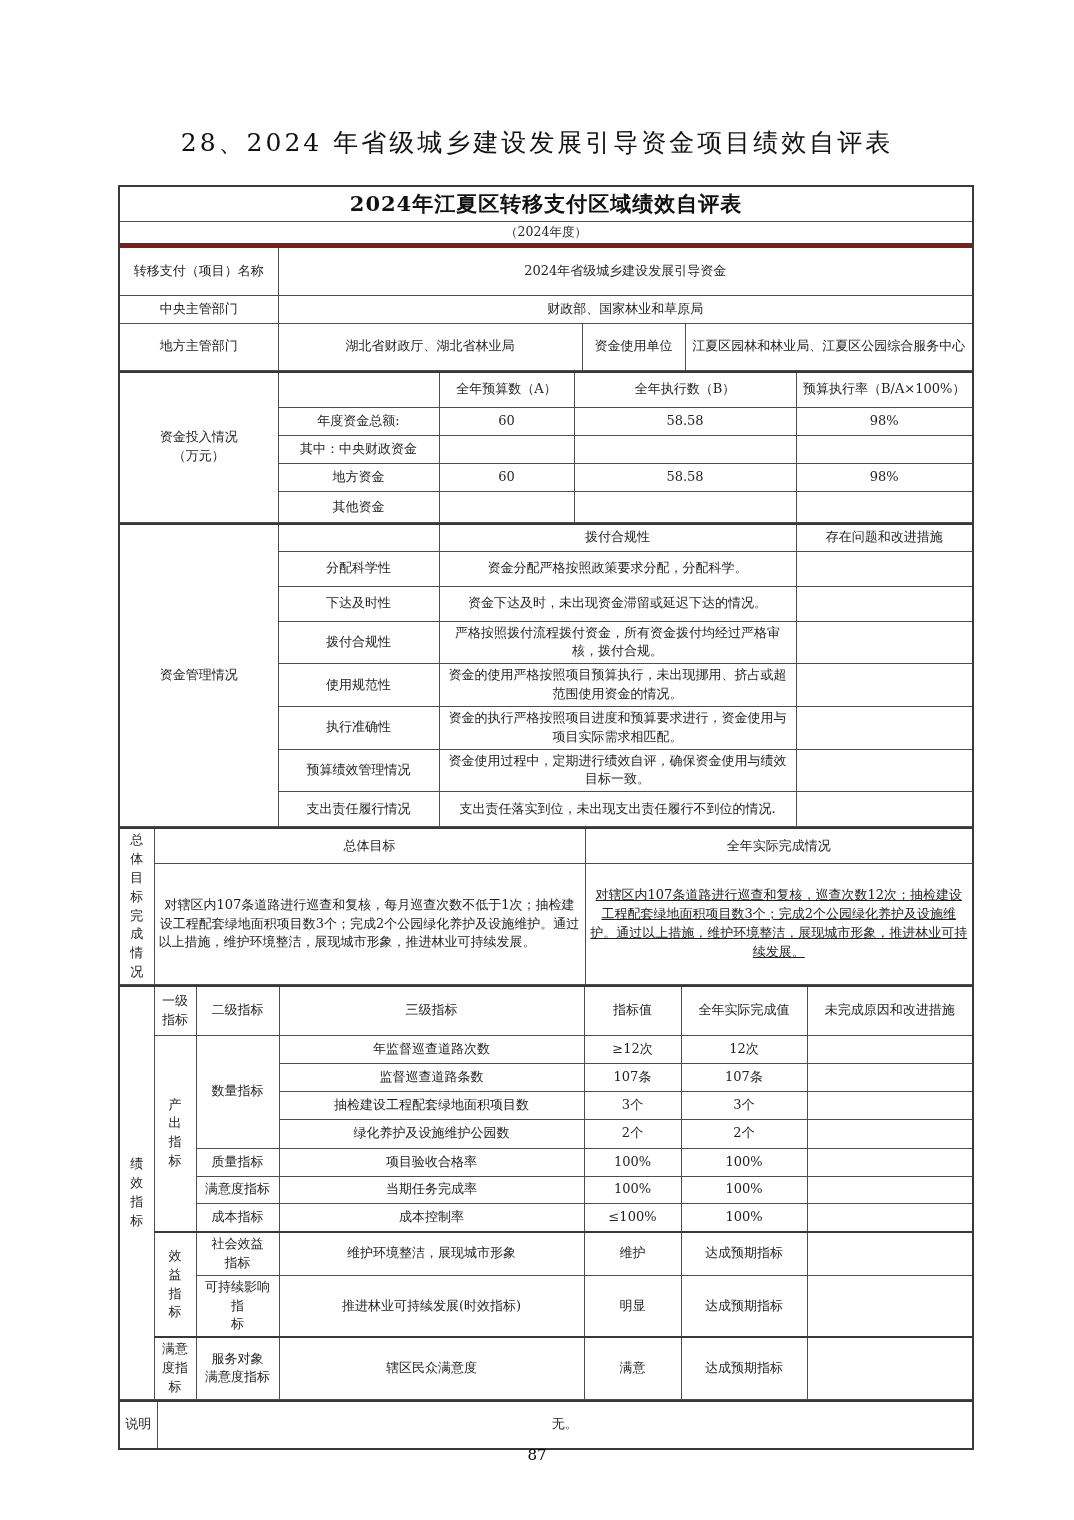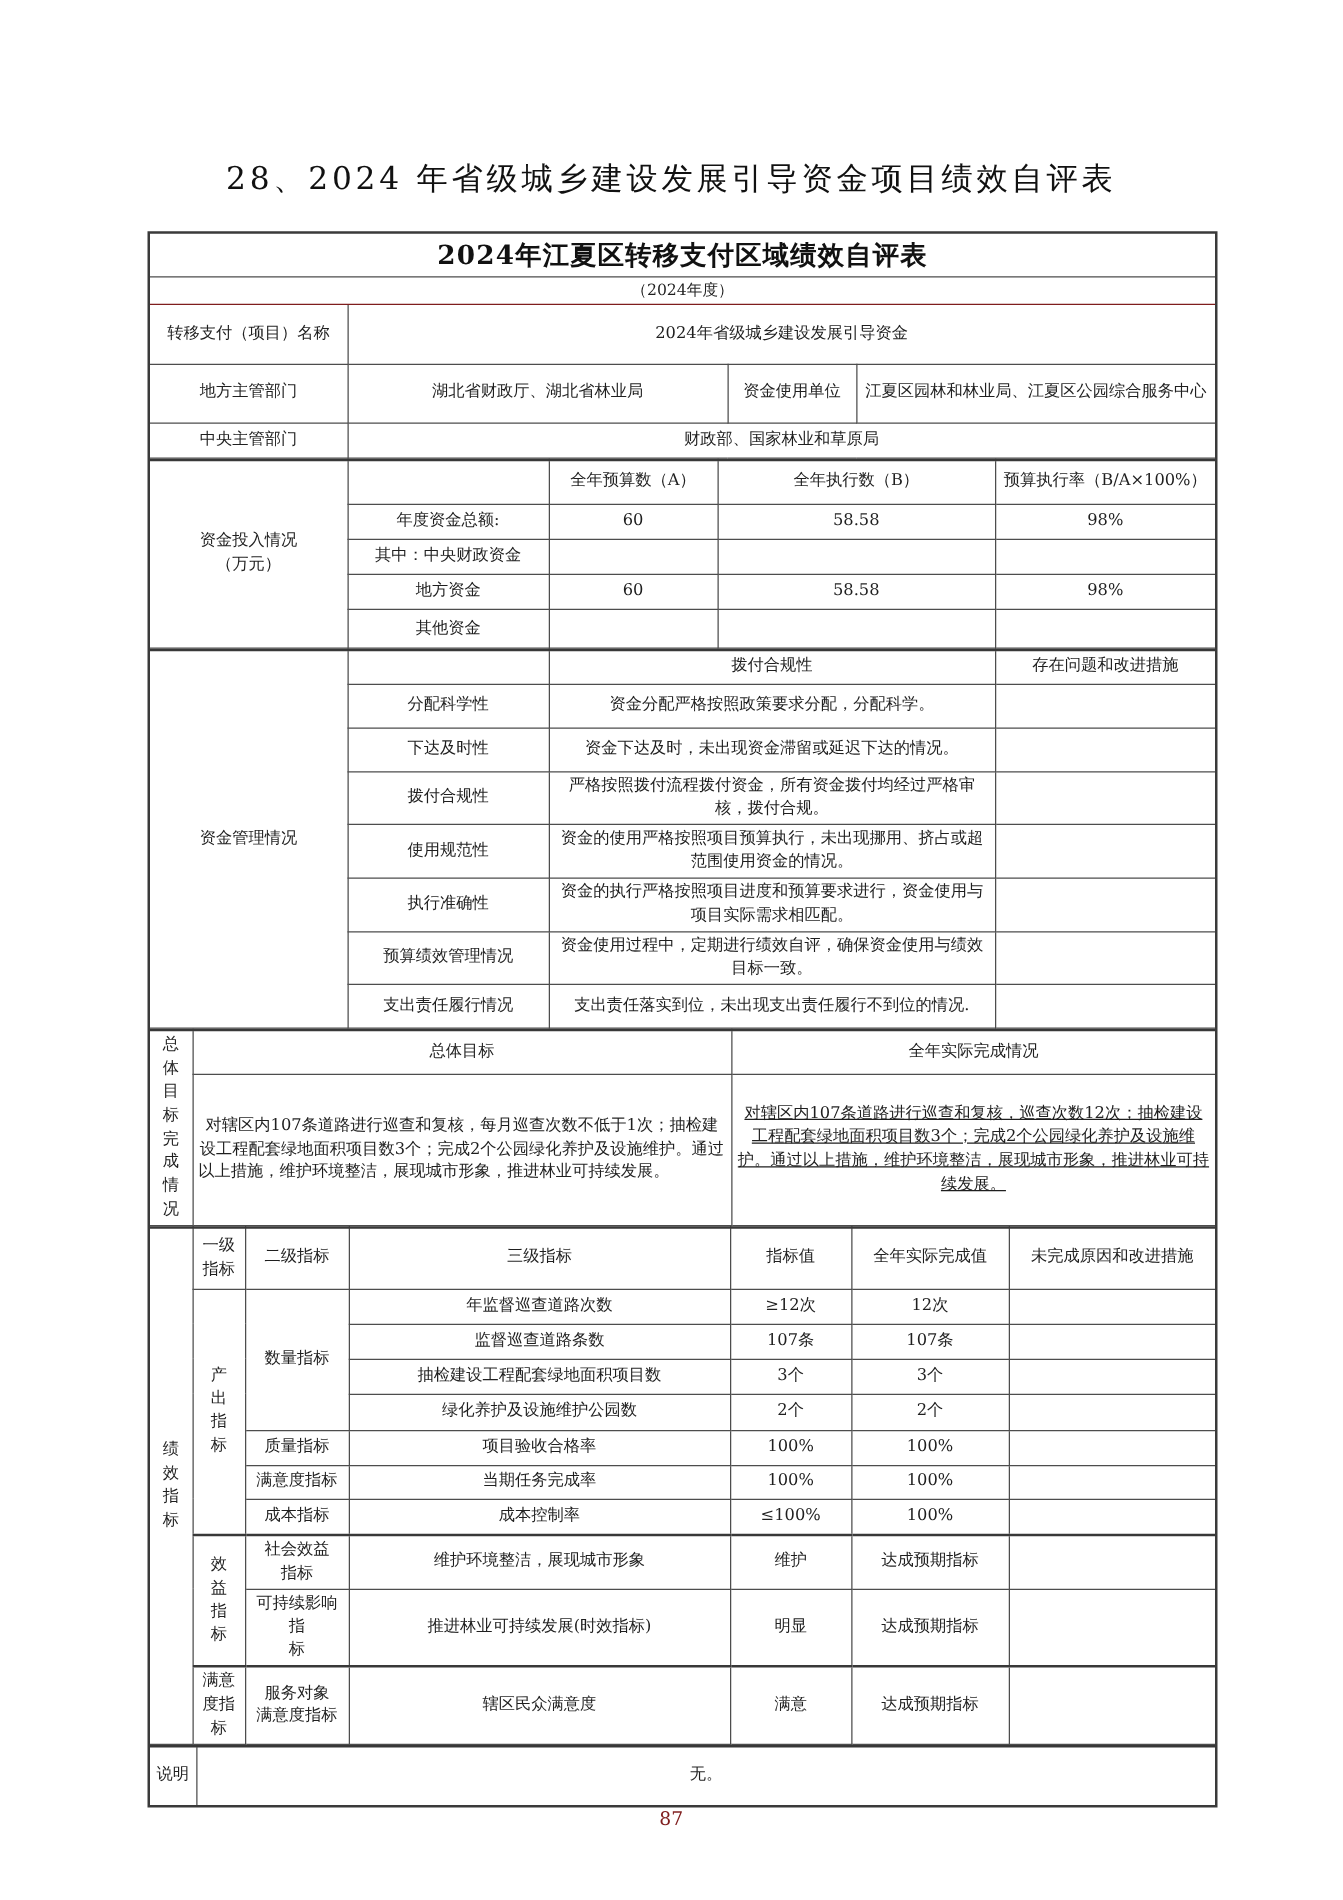--- a/index.html
+++ b/index.html
@@ -20,21 +20,21 @@
     position:absolute; left:118px; top:185px; width:856px;
     box-sizing:border-box; border:2px solid #3a3a3a; background:#ffffff;
   }
 
   .trow {
     height:34px; border-bottom:1px solid #4d4d4d;
     display:flex; align-items:center; justify-content:center;
     font-size:21px; font-weight:bold; letter-spacing:1px; color:#111;
   }
   .srow {
-    height:21px; border-bottom:1px solid #7f1d1d;
+    height:21px; border-bottom:5px solid #7f1d1d;
     display:flex; align-items:center; justify-content:center;
     font-size:12.5px;
   }
 
   table.sec { width:100%; border-collapse:collapse; table-layout:fixed; }
   table.sec td {
     border:1px solid #4d4d4d;
     font-size:13px; text-align:center; vertical-align:middle;
     padding:2px 4px; line-height:1.45; white-space:pre-line;
     overflow:hidden;
@@ -49,21 +49,21 @@
   td.tl { text-align:left; padding-left:6px; }
   td.vl { padding:2px 1px; line-height:1.55; }
   td.wrapval { padding:2px 10px; }
   td.just  { text-align:justify; text-align-last:left;   padding:4px 9px; line-height:1.6; }
   td.justc { text-align:justify; text-align-last:center; padding:4px 9px; line-height:1.6;text-decoration:underline; }
   td.noteval { text-align:left; padding-left:8px; }
   td.rel { position:relative;margin-left:36px; }
 
   .pagenum {
     position:absolute; top:1446px; left:0; width:100%;
-    text-align:center; font-size:15px; color:#7f1d1d;
+    text-align:center; font-size:15px; color:#000000;
   }
 </style>
 </head>
 <body>
 
 <div class="page">
 
   <div class="heading">28、2024 年省级城乡建设发展引导资金项目绩效自评表</div>
 
   <div class="doc">
@@ -75,30 +75,30 @@
       <colgroup>
           <col style="width:158px">
           <col style="width:304px">
           <col style="width:103px">
           <col style="width:287px">
         </colgroup>
       <tbody>
           <tr style="height:47px">
         <td>转移支付（项目）名称</td>
         <td colspan="3">2024年省级城乡建设发展引导资金</td>
+      </tr>
+      <tr style="height:28px">
+        <td>中央主管部门</td>
+        <td colspan="3">财政部、国家林业和草原局</td>
       </tr>
       <tr style="height:47px">
         <td>地方主管部门</td>
         <td>湖北省财政厅、湖北省林业局</td>
         <td>资金使用单位</td>
         <td class="wrapval">江夏区园林和林业局、江夏区公园综合服务中心</td>
-      </tr>
-      <tr style="height:28px">
-        <td>中央主管部门</td>
-        <td colspan="3">财政部、国家林业和草原局</td>
       </tr>
     </tbody>
       </table>
 
     <table class="sec tdiv">
       <colgroup>
           <col style="width:158px">
           <col style="width:161px">
           <col style="width:135px">
           <col style="width:222px">

